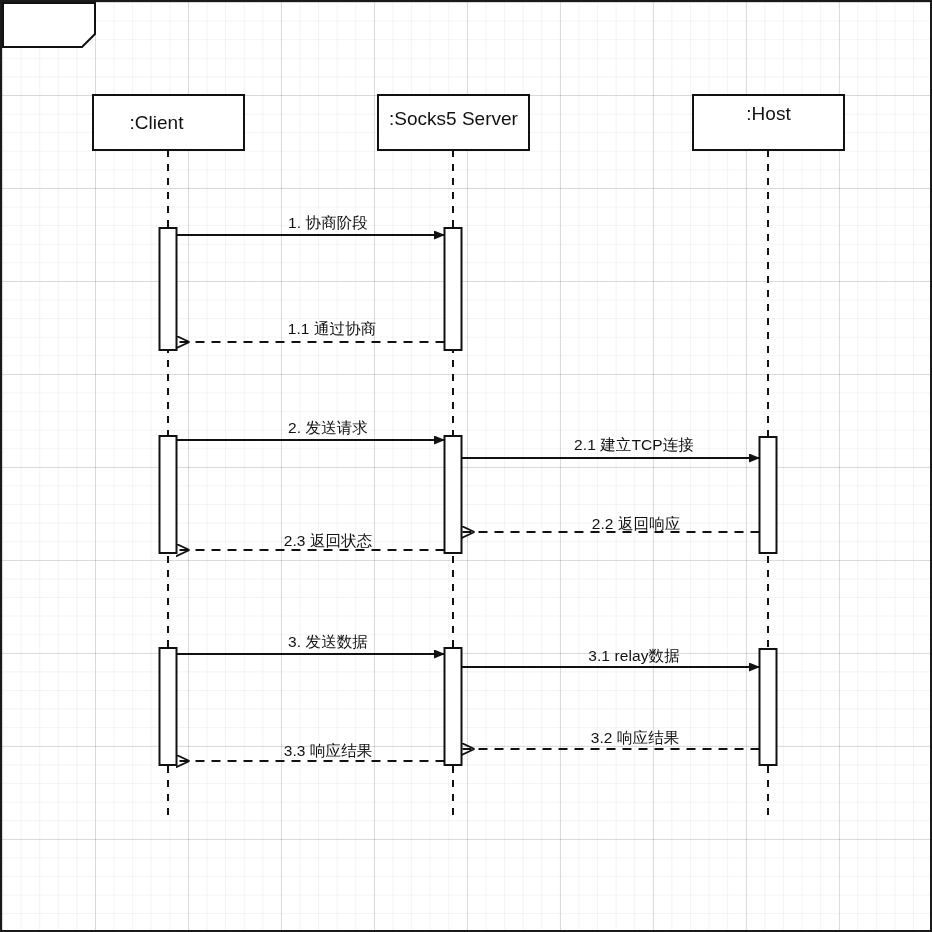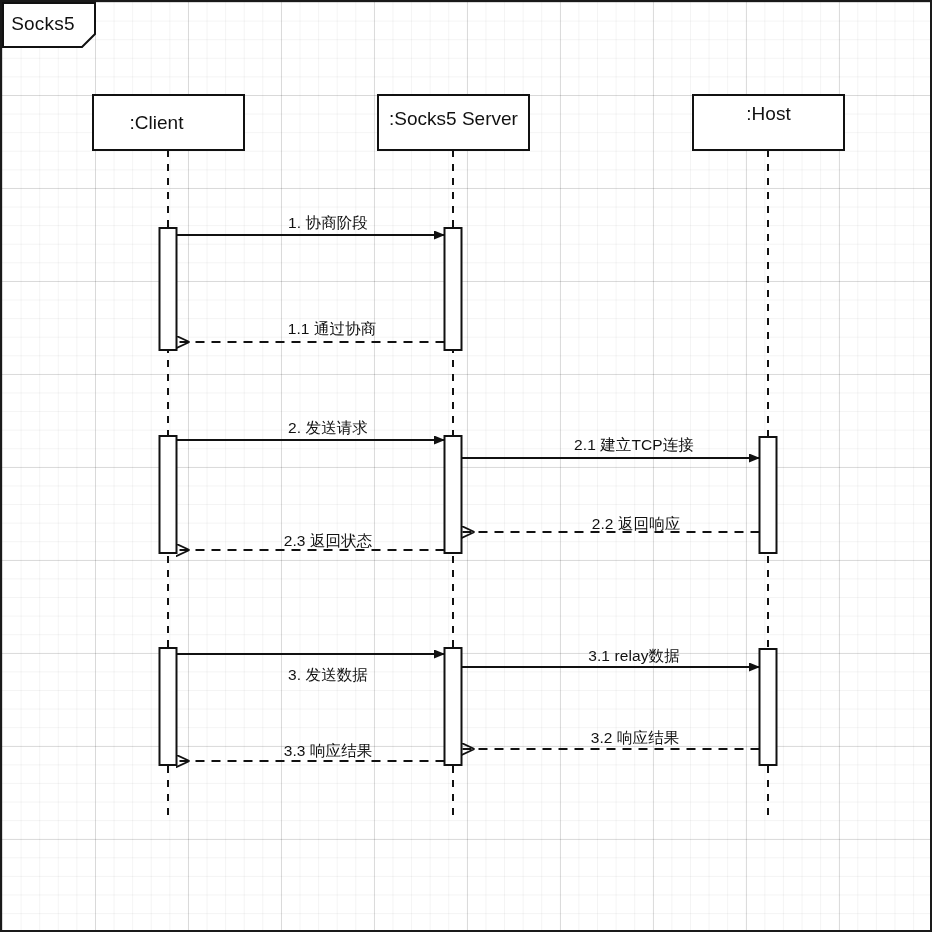--- a/index.html
+++ b/index.html
@@ -114,33 +114,32 @@
         <line x1="459.5" y1="456" x2="757.5" y2="456" stroke="#111111" stroke-width="2" marker-end="url(#arrow-filled)"></line>
         <line x1="757.5" y1="530" x2="459.5" y2="530" stroke="#111111" stroke-width="2" stroke-dasharray="9 7" marker-end="url(#arrow-open)"></line>
         <line x1="442.5" y1="548" x2="174.5" y2="548" stroke="#111111" stroke-width="2" stroke-dasharray="9 7" marker-end="url(#arrow-open)"></line>
         <line x1="174.5" y1="652" x2="442.5" y2="652" stroke="#111111" stroke-width="2" marker-end="url(#arrow-filled)"></line>
         <line x1="459.5" y1="665" x2="757.5" y2="665" stroke="#111111" stroke-width="2" marker-end="url(#arrow-filled)"></line>
         <line x1="757.5" y1="747" x2="459.5" y2="747" stroke="#111111" stroke-width="2" stroke-dasharray="9 7" marker-end="url(#arrow-open)"></line>
         <line x1="442.5" y1="759" x2="174.5" y2="759" stroke="#111111" stroke-width="2" stroke-dasharray="9 7" marker-end="url(#arrow-open)"></line>
       </g>
   </svg>
 
-  <div class="frame-label-text">Socks5</div>
 
   <div id="head-labels">
       <div class="lifeline-head-label" style="left: 91px; top: 93px; width: 127px; height: 55px;">:Client</div>
       <div class="lifeline-head-label" style="left: 376px; top: 93px; width: 151px; height: 48px;">:Socks5 Server</div>
       <div class="lifeline-head-label" style="left: 691px; top: 93px; width: 151px; height: 37px;">:Host</div>
     </div>
   <div id="msg-labels">
       <div class="msg-label" style="left: 306px; top: 211px;">1. 协商阶段</div>
       <div class="msg-label" style="left: 310px; top: 317px;">1.1 通过协商</div>
       <div class="msg-label" style="left: 306px; top: 416px;">2. 发送请求</div>
       <div class="msg-label" style="left: 612px; top: 433px;">2.1 建立TCP连接</div>
       <div class="msg-label" style="left: 614px; top: 512px;">2.2 返回响应</div>
       <div class="msg-label" style="left: 306px; top: 529px;">2.3 返回状态</div>
-      <div class="msg-label" style="left: 306px; top: 663px; text-align: right;">3. 发送数据</div>
+      <div class="msg-label" style="left: 306px; top: 630px; text-align: right;">3. 发送数据</div>
       <div class="msg-label" style="left: 612px; top: 644px;">3.1 relay数据</div>
       <div class="msg-label" style="left: 613px; top: 726px; text-align: right;">3.2 响应结果</div>
       <div class="msg-label" style="left: 306px; top: 739px;">3.3 响应结果</div>
     </div>
 
 </div>
 
 </body></html>

